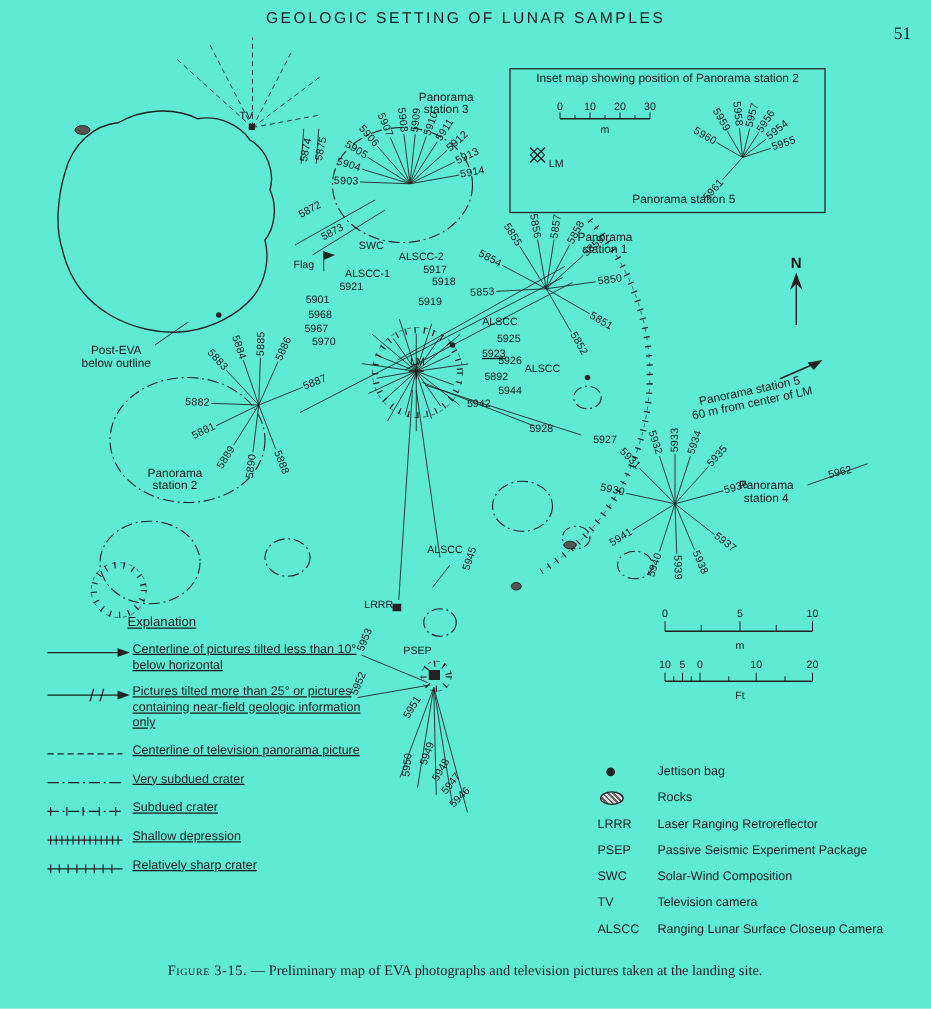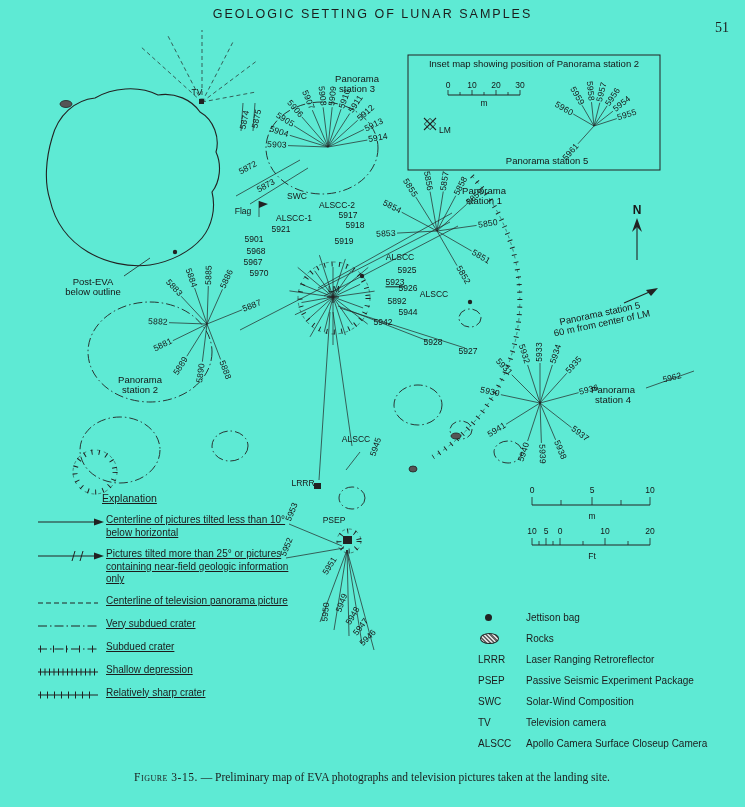--- a/index.html
+++ b/index.html
@@ -304,21 +304,21 @@
       <div class="map-label" style="left: 334px; top: 290px; transform: translate(-50%, -50%) rotate(0deg);">LM</div>
       <div class="map-label" style="left: 400px; top: 258px; transform: translate(-50%, -50%) rotate(0deg);">ALSCC</div>
       <div class="map-label" style="left: 407px; top: 271px; transform: translate(-50%, -50%) rotate(0deg);">5925</div>
       <div class="map-label" style="left: 395px; top: 283px; transform: translate(-50%, -50%) rotate(0deg); text-decoration: underline;">5923</div>
       <div class="map-label" style="left: 408px; top: 289px; transform: translate(-50%, -50%) rotate(0deg);">5926</div>
       <div class="map-label" style="left: 434px; top: 295px; transform: translate(-50%, -50%) rotate(0deg);">ALSCC</div>
       <div class="map-label" style="left: 397px; top: 302px; transform: translate(-50%, -50%) rotate(0deg);">5892</div>
       <div class="map-label" style="left: 408px; top: 313px; transform: translate(-50%, -50%) rotate(0deg);">5944</div>
       <div class="map-label" style="left: 383px; top: 323px; transform: translate(-50%, -50%) rotate(0deg);">5942</div>
       <div class="map-label" style="left: 433px; top: 343px; transform: translate(-50%, -50%) rotate(0deg);">5928</div>
-      <div class="map-label" style="left: 468px; top: 352px; transform: translate(-50%, -50%) rotate(0deg);">5927</div>
+      <div class="map-label" style="left: 484px; top: 352px; transform: translate(-50%, -50%) rotate(0deg);">5927</div>
       <div class="map-label" style="left: 672px; top: 378px; transform: translate(-50%, -50%) rotate(-14deg);">5962</div>
       <div class="map-label" style="left: 356px; top: 440px; transform: translate(-50%, -50%) rotate(0deg);">ALSCC</div>
       <div class="map-label" style="left: 376px; top: 447px; transform: translate(-50%, -50%) rotate(-72deg);">5945</div>
       <div class="map-label" style="left: 303px; top: 484px; transform: translate(-50%, -50%) rotate(0deg);">LRRR</div>
       <div class="map-label" style="left: 292px; top: 512px; transform: translate(-50%, -50%) rotate(-68deg);">5953</div>
       <div class="map-label" style="left: 334px; top: 521px; transform: translate(-50%, -50%) rotate(0deg);">PSEP</div>
       <div class="map-label" style="left: 287px; top: 547px; transform: translate(-50%, -50%) rotate(-68deg);">5952</div>
       <div class="map-label" style="left: 330px; top: 566px; transform: translate(-50%, -50%) rotate(-58deg);">5951</div>
       <div class="map-label" style="left: 326px; top: 612px; transform: translate(-50%, -50%) rotate(-84deg);">5950</div>
       <div class="map-label" style="left: 342px; top: 603px; transform: translate(-50%, -50%) rotate(-70deg);">5949</div>
@@ -526,21 +526,21 @@
       <span class="lg-icon"></span>
       <span class="lg-abbr">TV</span>
     </span>
     <span class="lg-label">Television camera</span>
   </div>
         <div class="lg-item">
     <span class="lg-key">
       <span class="lg-icon"></span>
       <span class="lg-abbr">ALSCC</span>
     </span>
-    <span class="lg-label">Apollo Camera Surface Closeup Camera</span>
+    <span class="lg-label">Ranging Lunar Surface Closeup Camera</span>
   </div>
       </div>
   </div>
 
   <div class="caption">
     <span class="cap-label">Figure 3-15.</span>
     <span>— Preliminary map of EVA photographs and television pictures taken at the landing site.</span>
   </div>
 
 </div>

